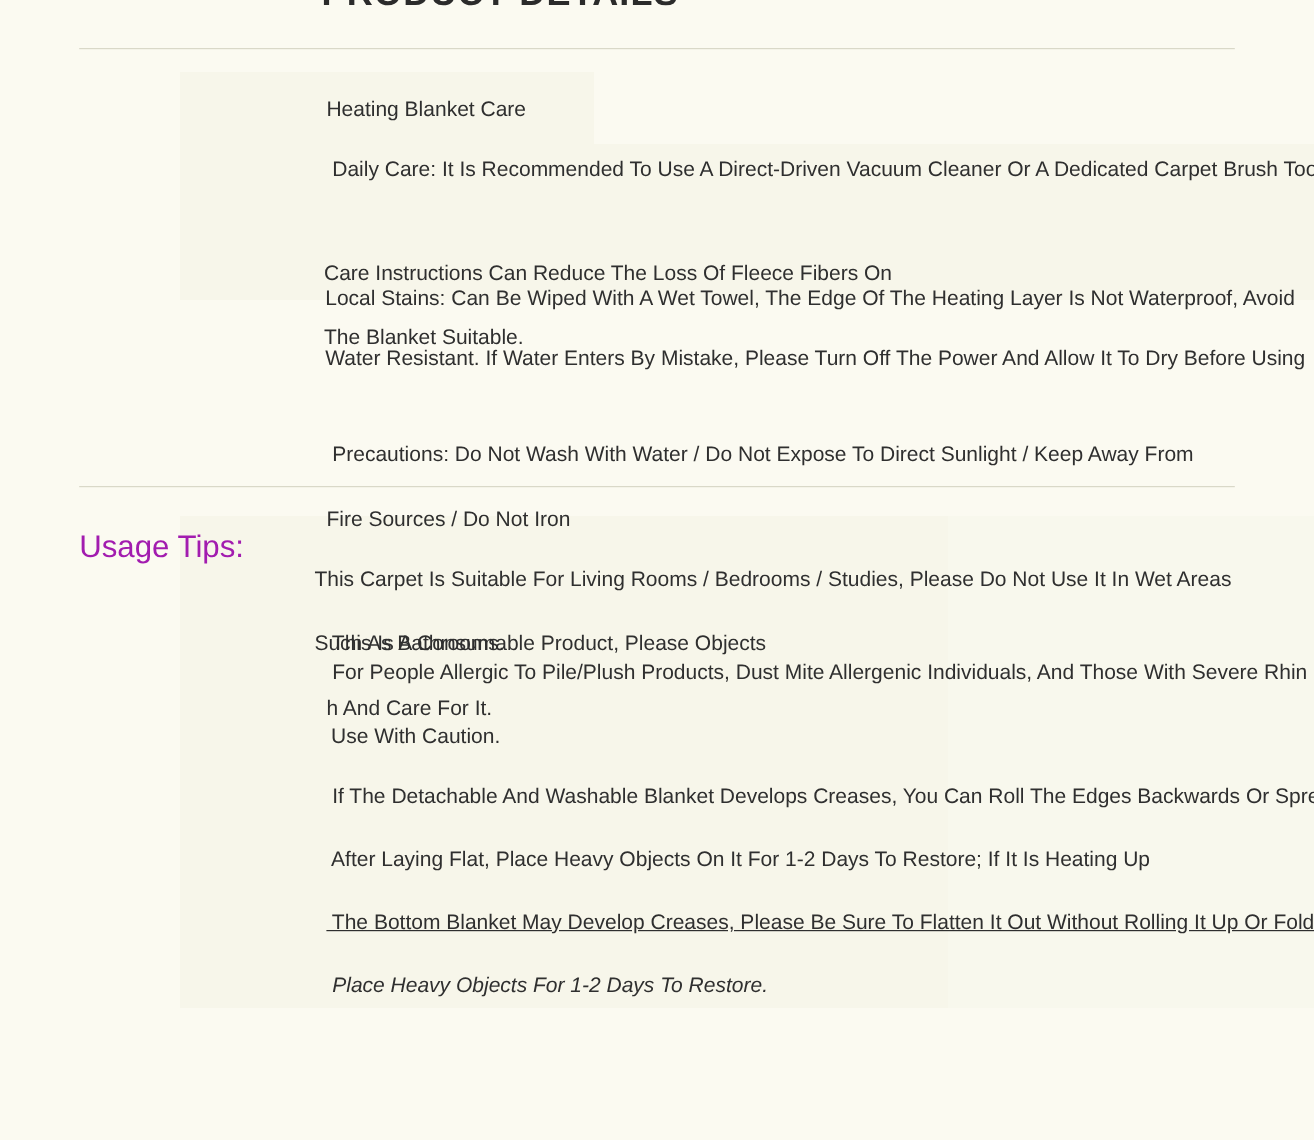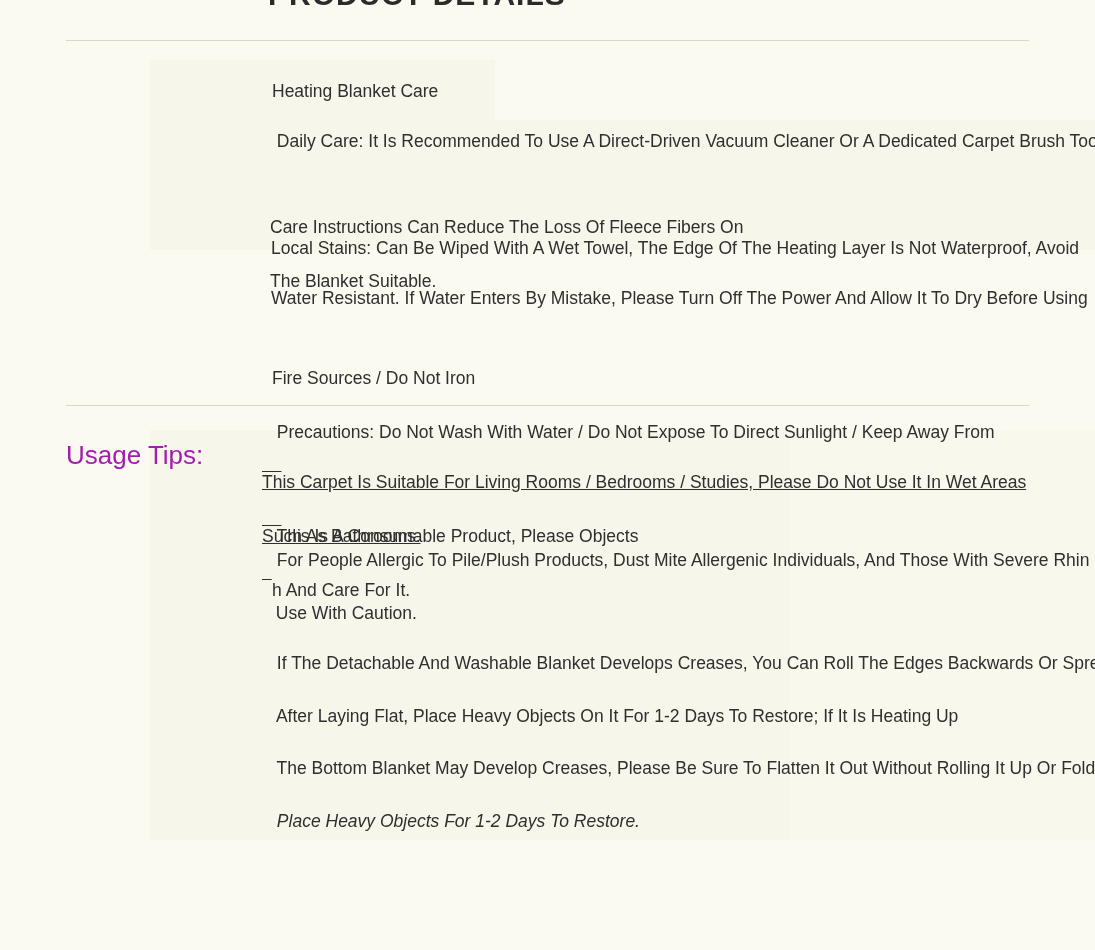--- a/index.html
+++ b/index.html
@@ -88,41 +88,41 @@
   <div class="line two" style="left:270px;top:182px;">
     <span class="sub">Care Instructions Can Reduce The Loss Of Fleece Fibers On</span>
     <span class="sub">The Blanket Suitable.</span>
   </div>
 
   <div class="line" style="left:271px;top:239px;">Local Stains: Can Be Wiped With A Wet Towel, The Edge Of The Heating Layer Is Not Waterproof, Avoid</div>
 
   <div class="line" style="left:271px;top:289px;">Water Resistant. If Water Enters By Mistake, Please Turn Off The Power And Allow It To Dry Before Using</div>
 
   <div class="line two" style="left:272px;top:333px;">
+    <span class="sub"> Precautions: Do Not Wash With Water / Do Not Expose To Direct Sunlight / Keep Away From</span>
     <span class="sub">Fire Sources / Do Not Iron</span>
-    <span class="sub"> Precautions: Do Not Wash With Water / Do Not Expose To Direct Sunlight / Keep Away From</span>
   </div>
 
   <div class="section-label" style="left:66px;top:440px;">Usage Tips:</div>
 
-  <div class="line two" style="left:262px;top:437px;text-decoration:underline;">
+  <div class="line two" style="left:262px;top:437px;">
     <span class="sub">This Carpet Is Suitable For Living Rooms / Bedrooms / Studies, Please Do Not Use It In Wet Areas</span>
     <span class="sub">Such As Bathrooms.</span>
   </div>
 
   <div class="line two" style="left:272px;top:491px;">
     <span class="sub"> This Is A Consumable Product, Please Objects</span>
     <span class="sub">h And Care For It.</span>
   </div>
 
   <div class="line" style="left:272px;top:551px;"> For People Allergic To Pile/Plush Products, Dust Mite Allergenic Individuals, And Those With Severe Rhin</div>
 
   <div class="line" style="left:271px;top:604px;"> Use With Caution.</div>
 
   <div class="line" style="left:272px;top:654px;"> If The Detachable And Washable Blanket Develops Creases, You Can Roll The Edges Backwards Or Sprea</div>
 
   <div class="line" style="left:272px;top:707px;"> After Laying Flat, Place Heavy Objects On It For 1-2 Days To Restore; If It Is Heating Up</div>
 
-  <div class="line" style="left:272px;top:759px;"> The Bottom Blanket May Develop Creases, Please Be Sure To Flatten It Out Without Rolling It Up Or Fold</div>
+  <div class="line" style="left:272px;top:759px;text-decoration:underline;"> The Bottom Blanket May Develop Creases, Please Be Sure To Flatten It Out Without Rolling It Up Or Fold</div>
 
   <div class="line" style="left:272px;top:812px;font-style:italic;"> Place Heavy Objects For 1-2 Days To Restore.</div>
 
 </div>
 
 </body></html>

